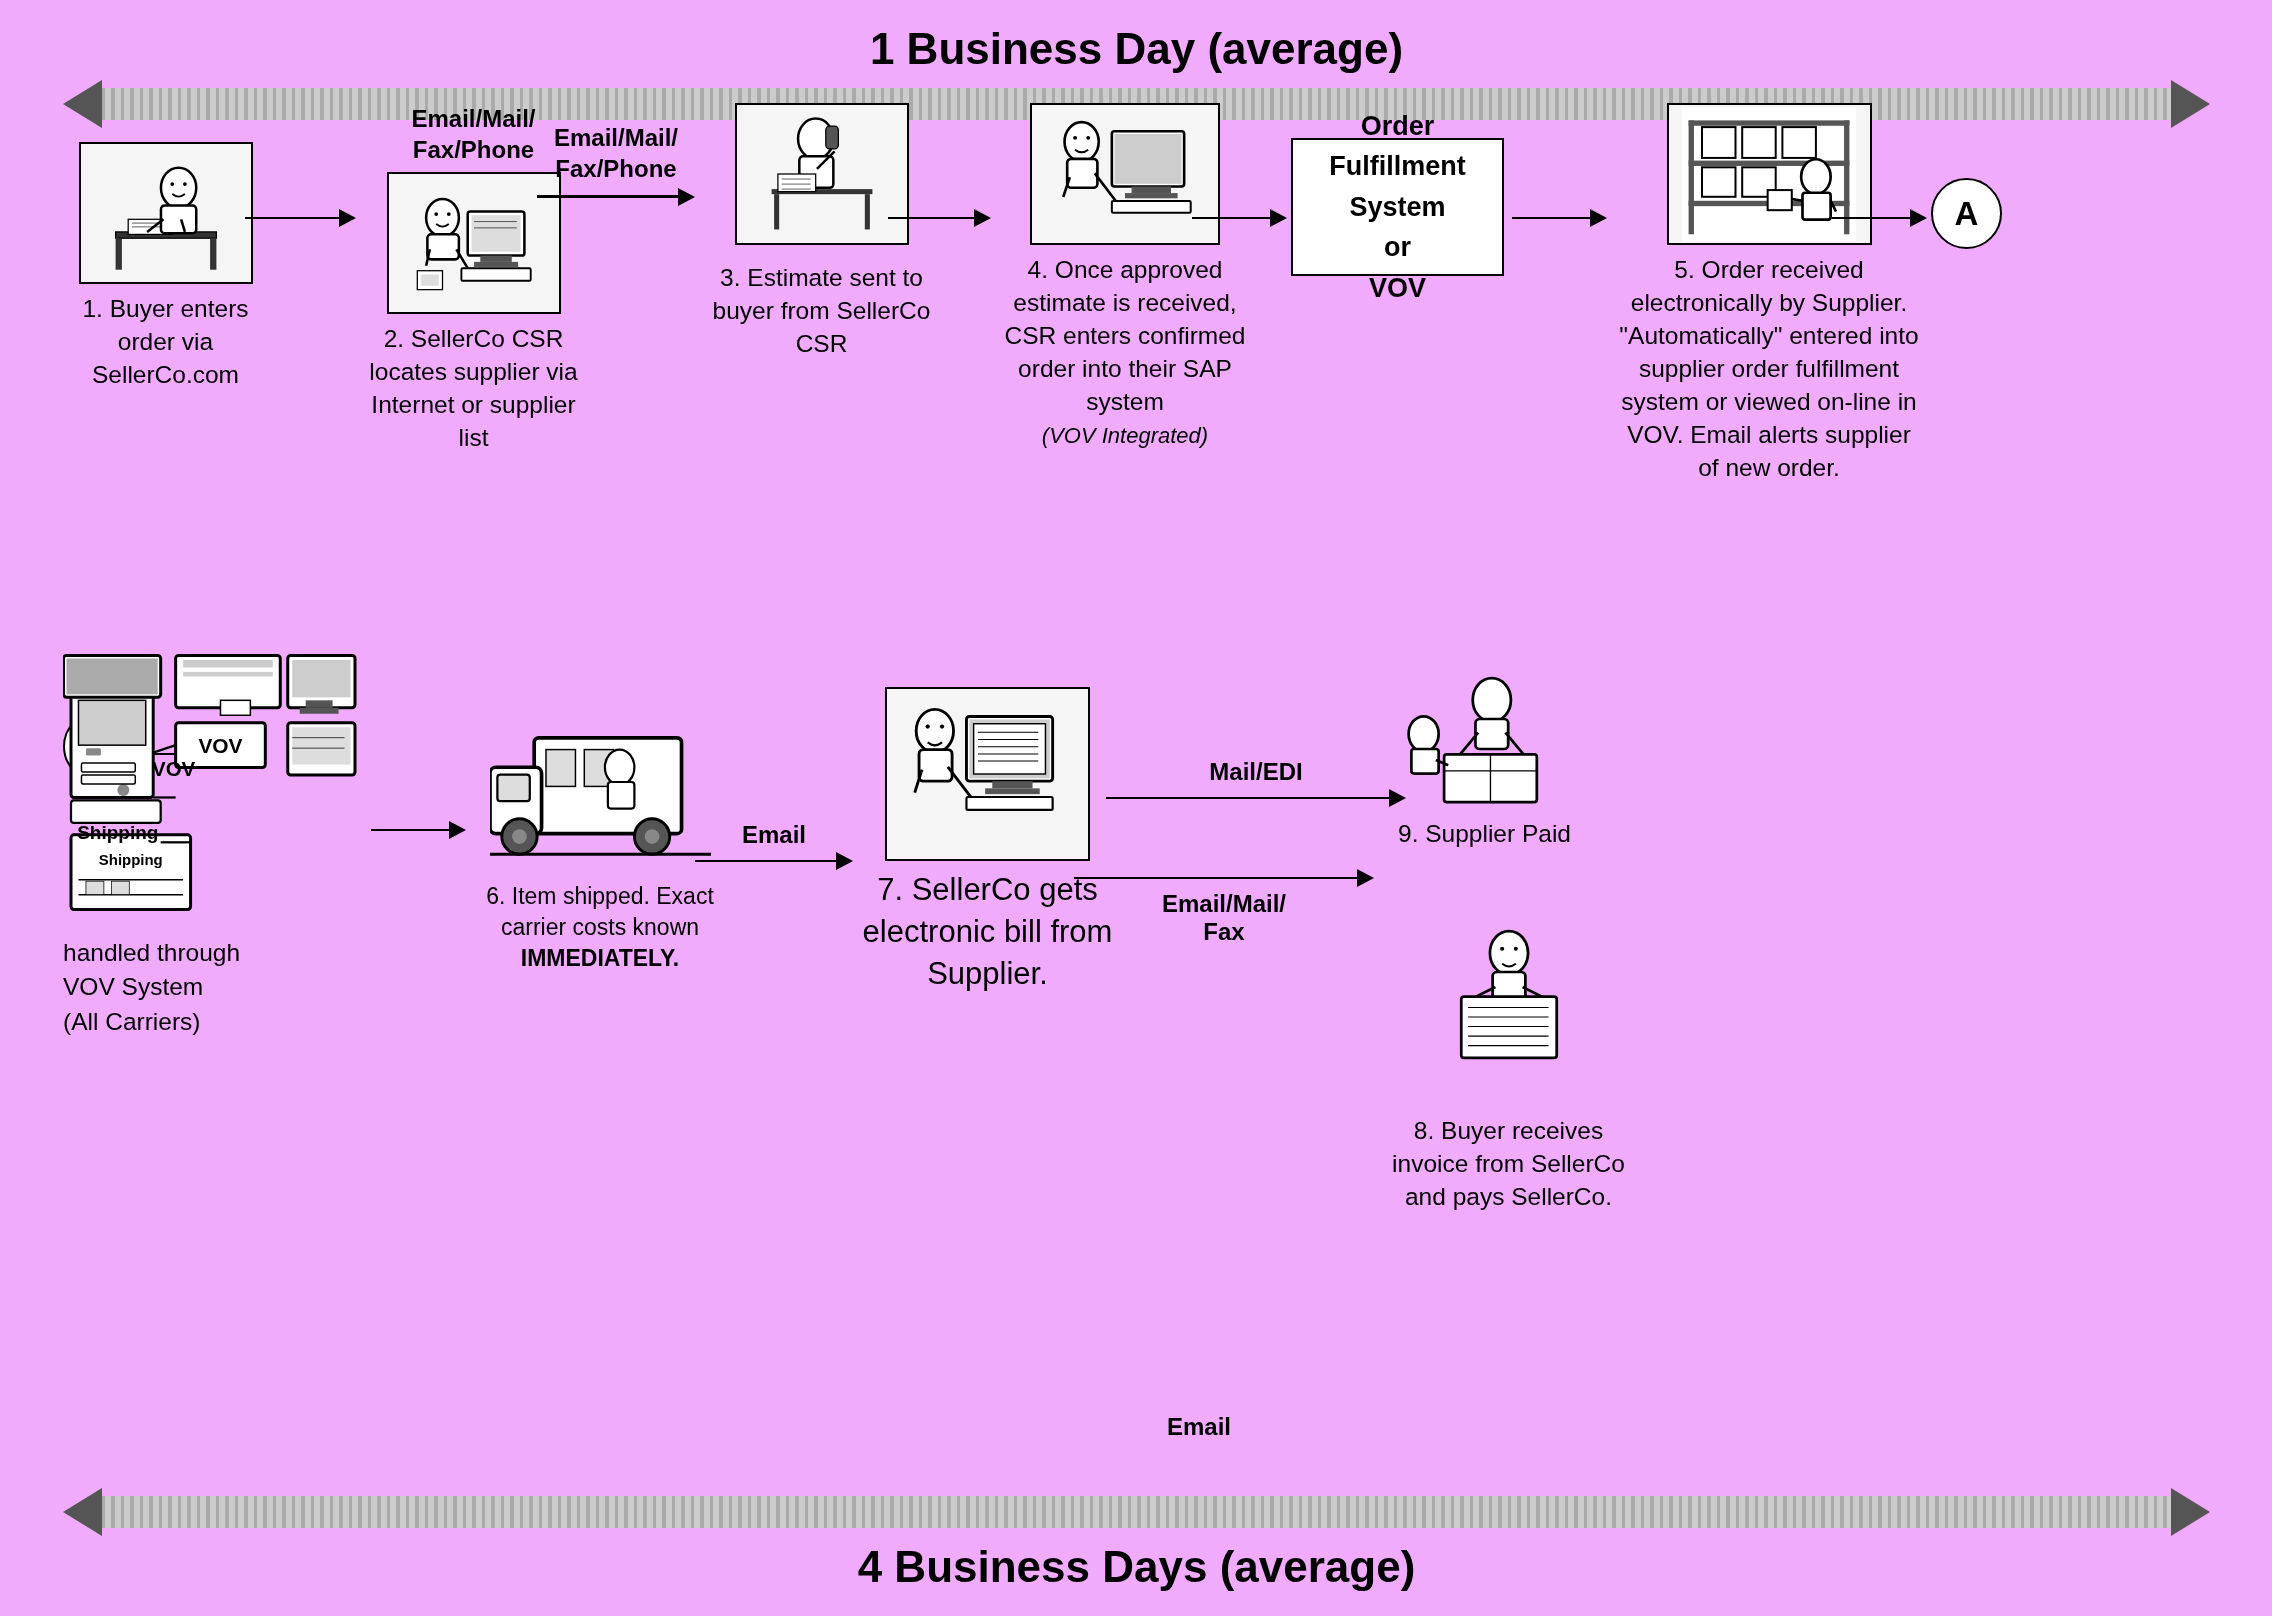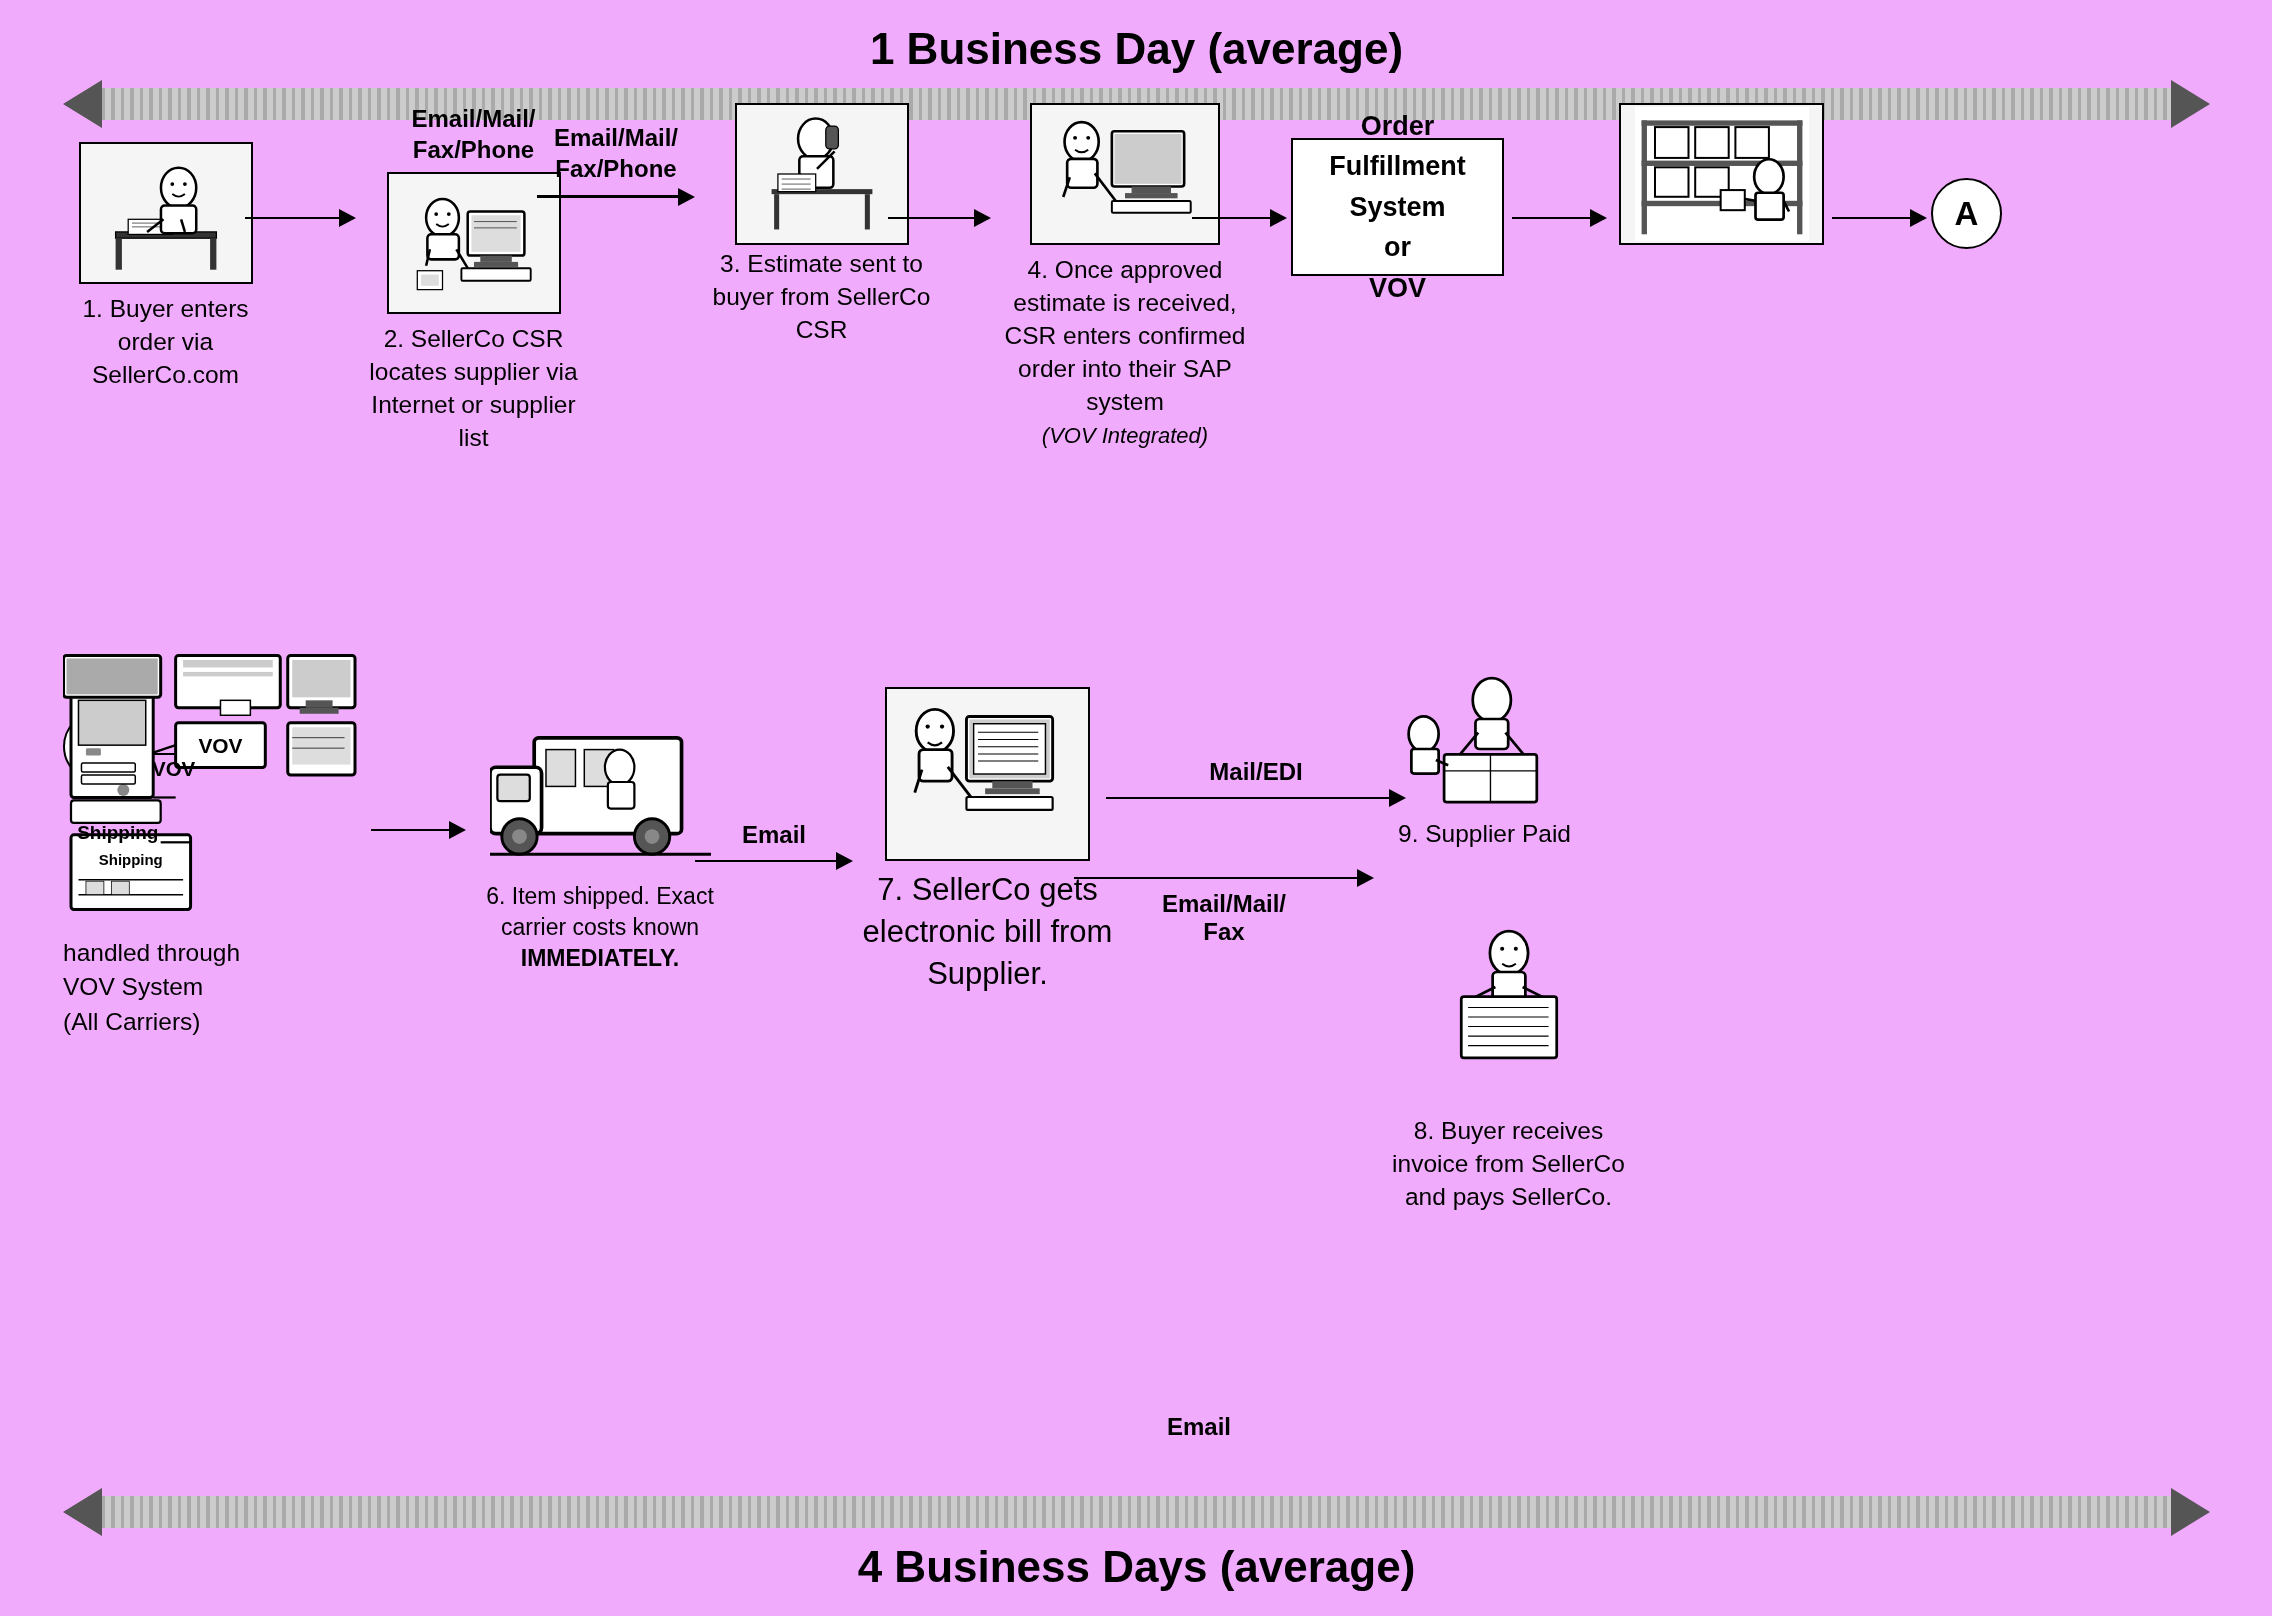--- a/index.html
+++ b/index.html
@@ -125,21 +125,21 @@
         <rect x="20" y="62" width="80" height="4" fill="#333"></rect>
         <rect x="25" y="50" width="30" height="14" fill="white" stroke="#000" stroke-width="1"></rect>
         <line x1="28" y1="54" x2="51" y2="54" stroke="#000" stroke-width="0.5"></line>
         <line x1="28" y1="58" x2="51" y2="58" stroke="#000" stroke-width="0.5"></line>
         <line x1="28" y1="62" x2="51" y2="62" stroke="#000" stroke-width="0.5"></line>
 
         <rect x="22" y="66" width="4" height="28" fill="#333"></rect>
         <rect x="94" y="66" width="4" height="28" fill="#333"></rect>
       </svg>
     </div>
-    <div style="font-size:24.5px;text-align:center;margin-top:2px;max-width:237px;line-height:1.35;">3. Estimate sent to buyer from SellerCo CSR</div>
+    <div style="font-size:24.5px;text-align:center;margin-top:16px;max-width:237px;line-height:1.35;">3. Estimate sent to buyer from SellerCo CSR</div>
   </div>
 
   <div style="position:absolute; top:209px; left:888px; display:flex; align-items:center; width:103px;">
     <div style="flex:1;height:2.4px;background:#000;"></div>
     <div style="width:0;height:0;border-top:9.5px solid transparent;border-bottom:9.5px solid transparent;border-left:17.4px solid #000;"></div>
   </div>
 
   <div style="position:absolute; top:103px; left:991px; display:flex; flex-direction:column; align-items:center;">
     <div style="width:190px;height:142px;border:2.4px solid #000;background:#f5f5f5;display:flex;align-items:center;justify-content:center;">
       <svg viewBox="0 0 130 105" width="174" height="138">
@@ -203,20 +203,21 @@
 
         <ellipse cx="100" cy="52" rx="11" ry="13" fill="white" stroke="#000" stroke-width="2"></ellipse>
         <rect x="90" y="64" width="21" height="20" rx="2" fill="white" stroke="#000" stroke-width="2"></rect>
 
         <line x1="90" y1="70" x2="78" y2="68" stroke="#000" stroke-width="2"></line>
         <line x1="111" y1="70" x2="115" y2="78" stroke="#000" stroke-width="2"></line>
 
         <rect x="64" y="62" width="18" height="15" fill="white" stroke="#000" stroke-width="1.5"></rect>
       </svg>
     </div>
+    <div style="font-size:24.5px;text-align:center;margin-top:8px;max-width:300px;line-height:1.35;">5. Order received electronically by Supplier. "Automatically" entered into supplier order fulfillment system or viewed on-line in VOV. Email alerts supplier of new order.</div>
   </div>
 
   <div style="position:absolute; top:209px; left:1832px; display:flex; align-items:center; width:95px;">
     <div style="flex:1;height:2.4px;background:#000;"></div>
     <div style="width:0;height:0;border-top:9.5px solid transparent;border-bottom:9.5px solid transparent;border-left:17.4px solid #000;"></div>
   </div>
 
   <div style="position:absolute; top:178px; left:1931px; width:71px; height:71px; border-radius:50%; border:2.4px solid #000; display:flex; align-items:center; justify-content:center; font-size:33px; font-weight:bold; background:#fff;">
     <span>A</span>
   </div>

